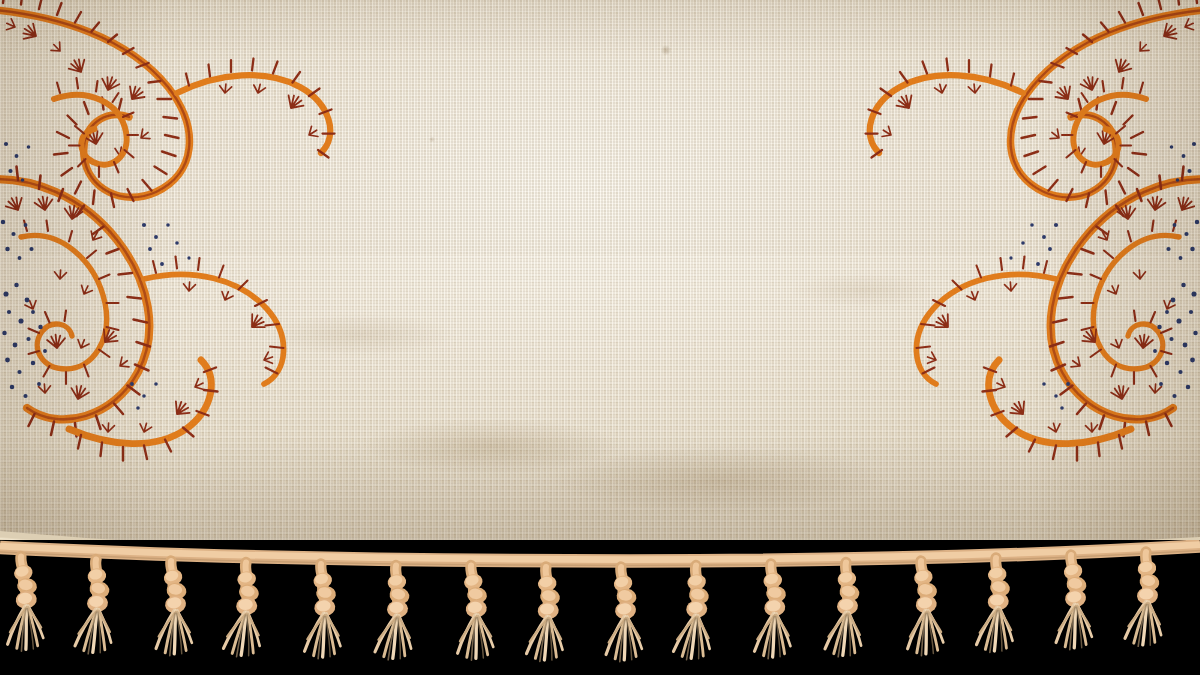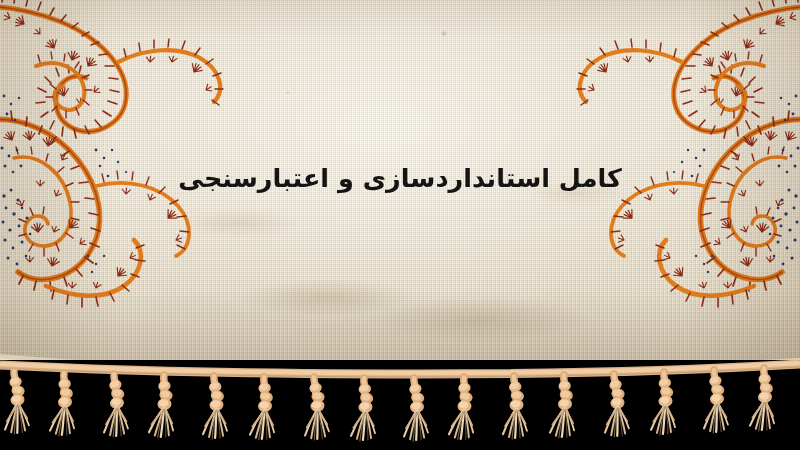--- a/index.html
+++ b/index.html
@@ -709,16 +709,15 @@
         <use href="#tassel" x="564" y="15" transform="rotate(2 564 15)"></use>
         <use href="#tassel" x="614" y="14" transform="rotate(-3 614 14)"></use>
         <use href="#tassel" x="664" y="12" transform="rotate(1 664 12)"></use>
         <use href="#tassel" x="714" y="10" transform="rotate(-2 714 10)"></use>
         <use href="#tassel" x="764" y="8" transform="rotate(2 764 8)"></use>
       </g>
     </svg>
   </div>
 
   <div id="title-block">
-    <span class="tline">کامل استانداردسازی و اعتبارسنجی</span>
   </div>
 
 </div>
 
 </body></html>

